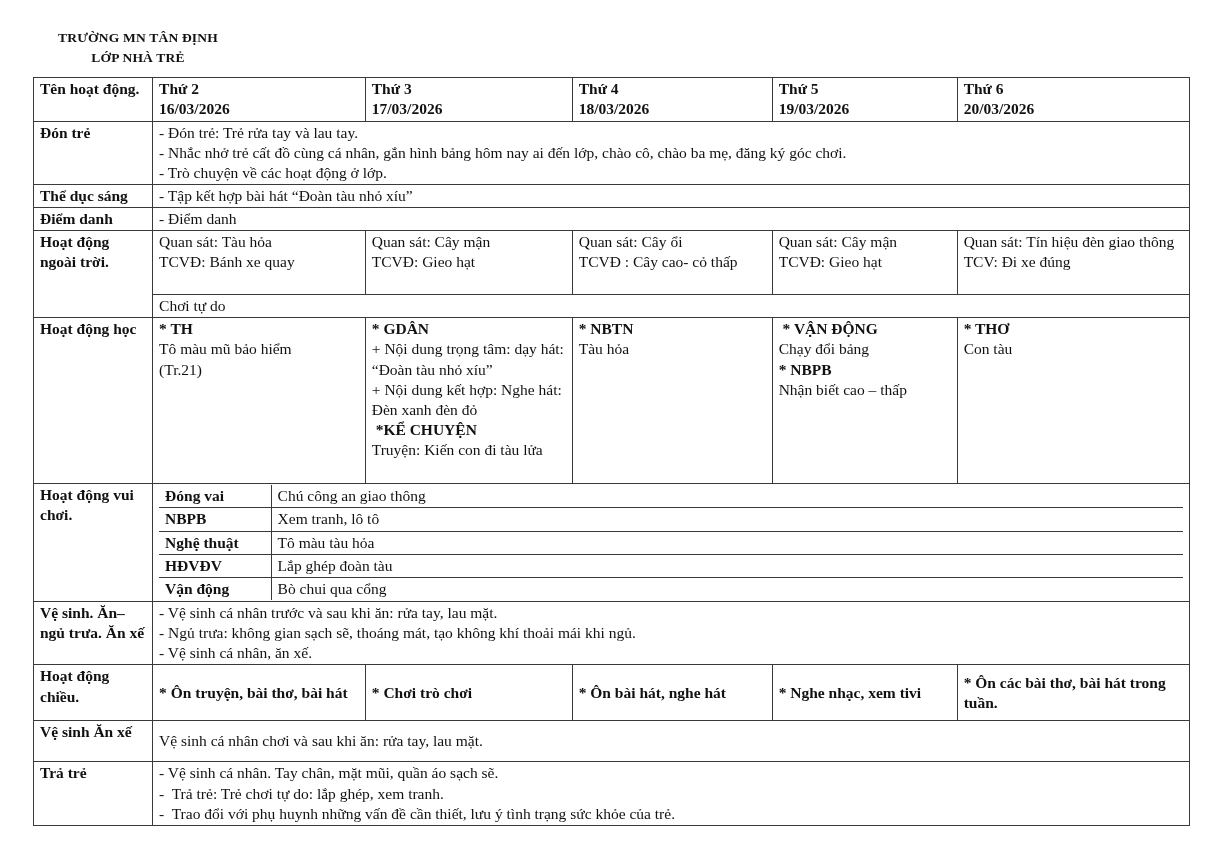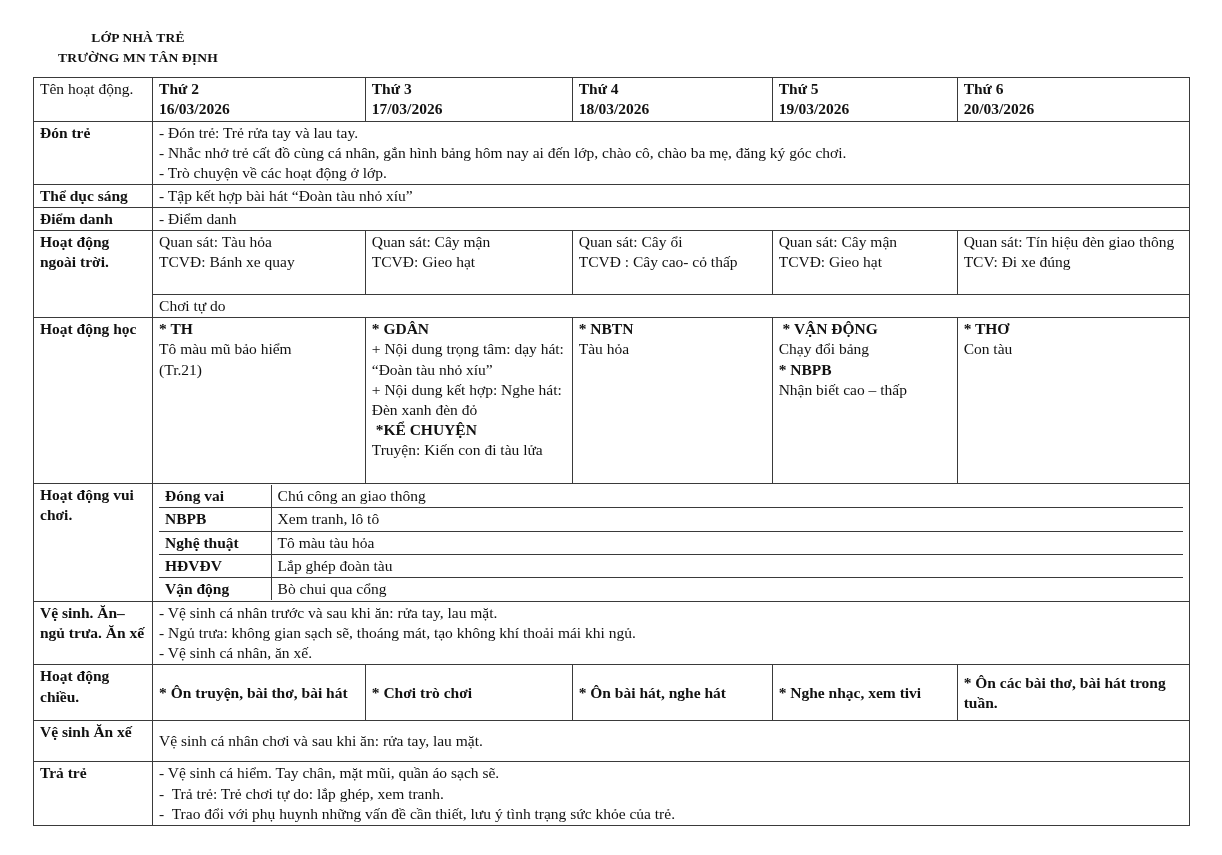--- a/index.html
+++ b/index.html
@@ -30,21 +30,21 @@
     font-size: 15.5px; line-height: 1.3;
   }
   table.plan th, table.plan td {
     border: 1px solid #3a3a3a;
     padding: 1px 6px;
     vertical-align: top;
     text-align: left;
     overflow: hidden;
   }
   th.day-head { font-weight: bold; text-align: center; vertical-align: middle; height: 44px; }
-  th.corner   { font-weight: normal; text-align: center; vertical-align: middle; }
+  th.corner   { font-weight: bold; text-align: center; vertical-align: middle; }
   td.rowlabel {
     font-weight: bold; text-align: center; vertical-align: middle;
     padding: 1px 3px;
   }
   .ln { white-space: pre-wrap; }
   .b  { font-weight: bold; }
 
   tr.r-dontre   td.content  { height: 62px; margin-left: 25px; }
   tr.r-theduc   td.content  { height: 23px; margin-top: 34px; }
   tr.r-diemdanh td.content  { height: 23px; }
@@ -63,22 +63,22 @@
   tr.r-anxe td.content { height: 41px; vertical-align: middle; }
   tr.r-tratre td.content { height: 62px; }
 </style>
 </head>
 <body>
 
 <div class="page">
 
   <div class="doc-header">
     <div class="school-block">
+      <div>TRƯỜNG MN TÂN ĐỊNH</div>
       <div>LỚP NHÀ TRẺ</div>
-      <div>TRƯỜNG MN TÂN ĐỊNH</div>
     </div>
   </div>
 
   <table class="plan">
     <colgroup>
       <col style="width:10.3%">
         <col style="width:18.4%">
         <col style="width:17.9%">
       <col style="width:17.3%">
         <col style="width:16.0%">
@@ -235,20 +235,20 @@
     </tr>
 
     <tr class="r-anxe">
       <td class="rowlabel">Vệ sinh Ăn xế</td>
       <td class="content" colspan="5">Vệ sinh cá nhân chơi và sau khi ăn: rửa tay, lau mặt.</td>
     </tr>
 
     <tr class="r-tratre">
       <td class="rowlabel">Trả trẻ</td>
       <td class="content" colspan="5">
-        <div class="ln">- Vệ sinh cá hiểm. Tay chân, mặt mũi, quần áo sạch sẽ.</div>
+        <div class="ln">- Vệ sinh cá nhân. Tay chân, mặt mũi, quần áo sạch sẽ.</div>
         <div class="ln">-  Trả trẻ: Trẻ chơi tự do: lắp ghép, xem tranh.</div>
         <div class="ln">-  Trao đổi với phụ huynh những vấn đề cần thiết, lưu ý tình trạng sức khỏe của trẻ.</div>
       </td>
     </tr>
   </tbody>
     </table>
 </div>
 
 </body></html>

